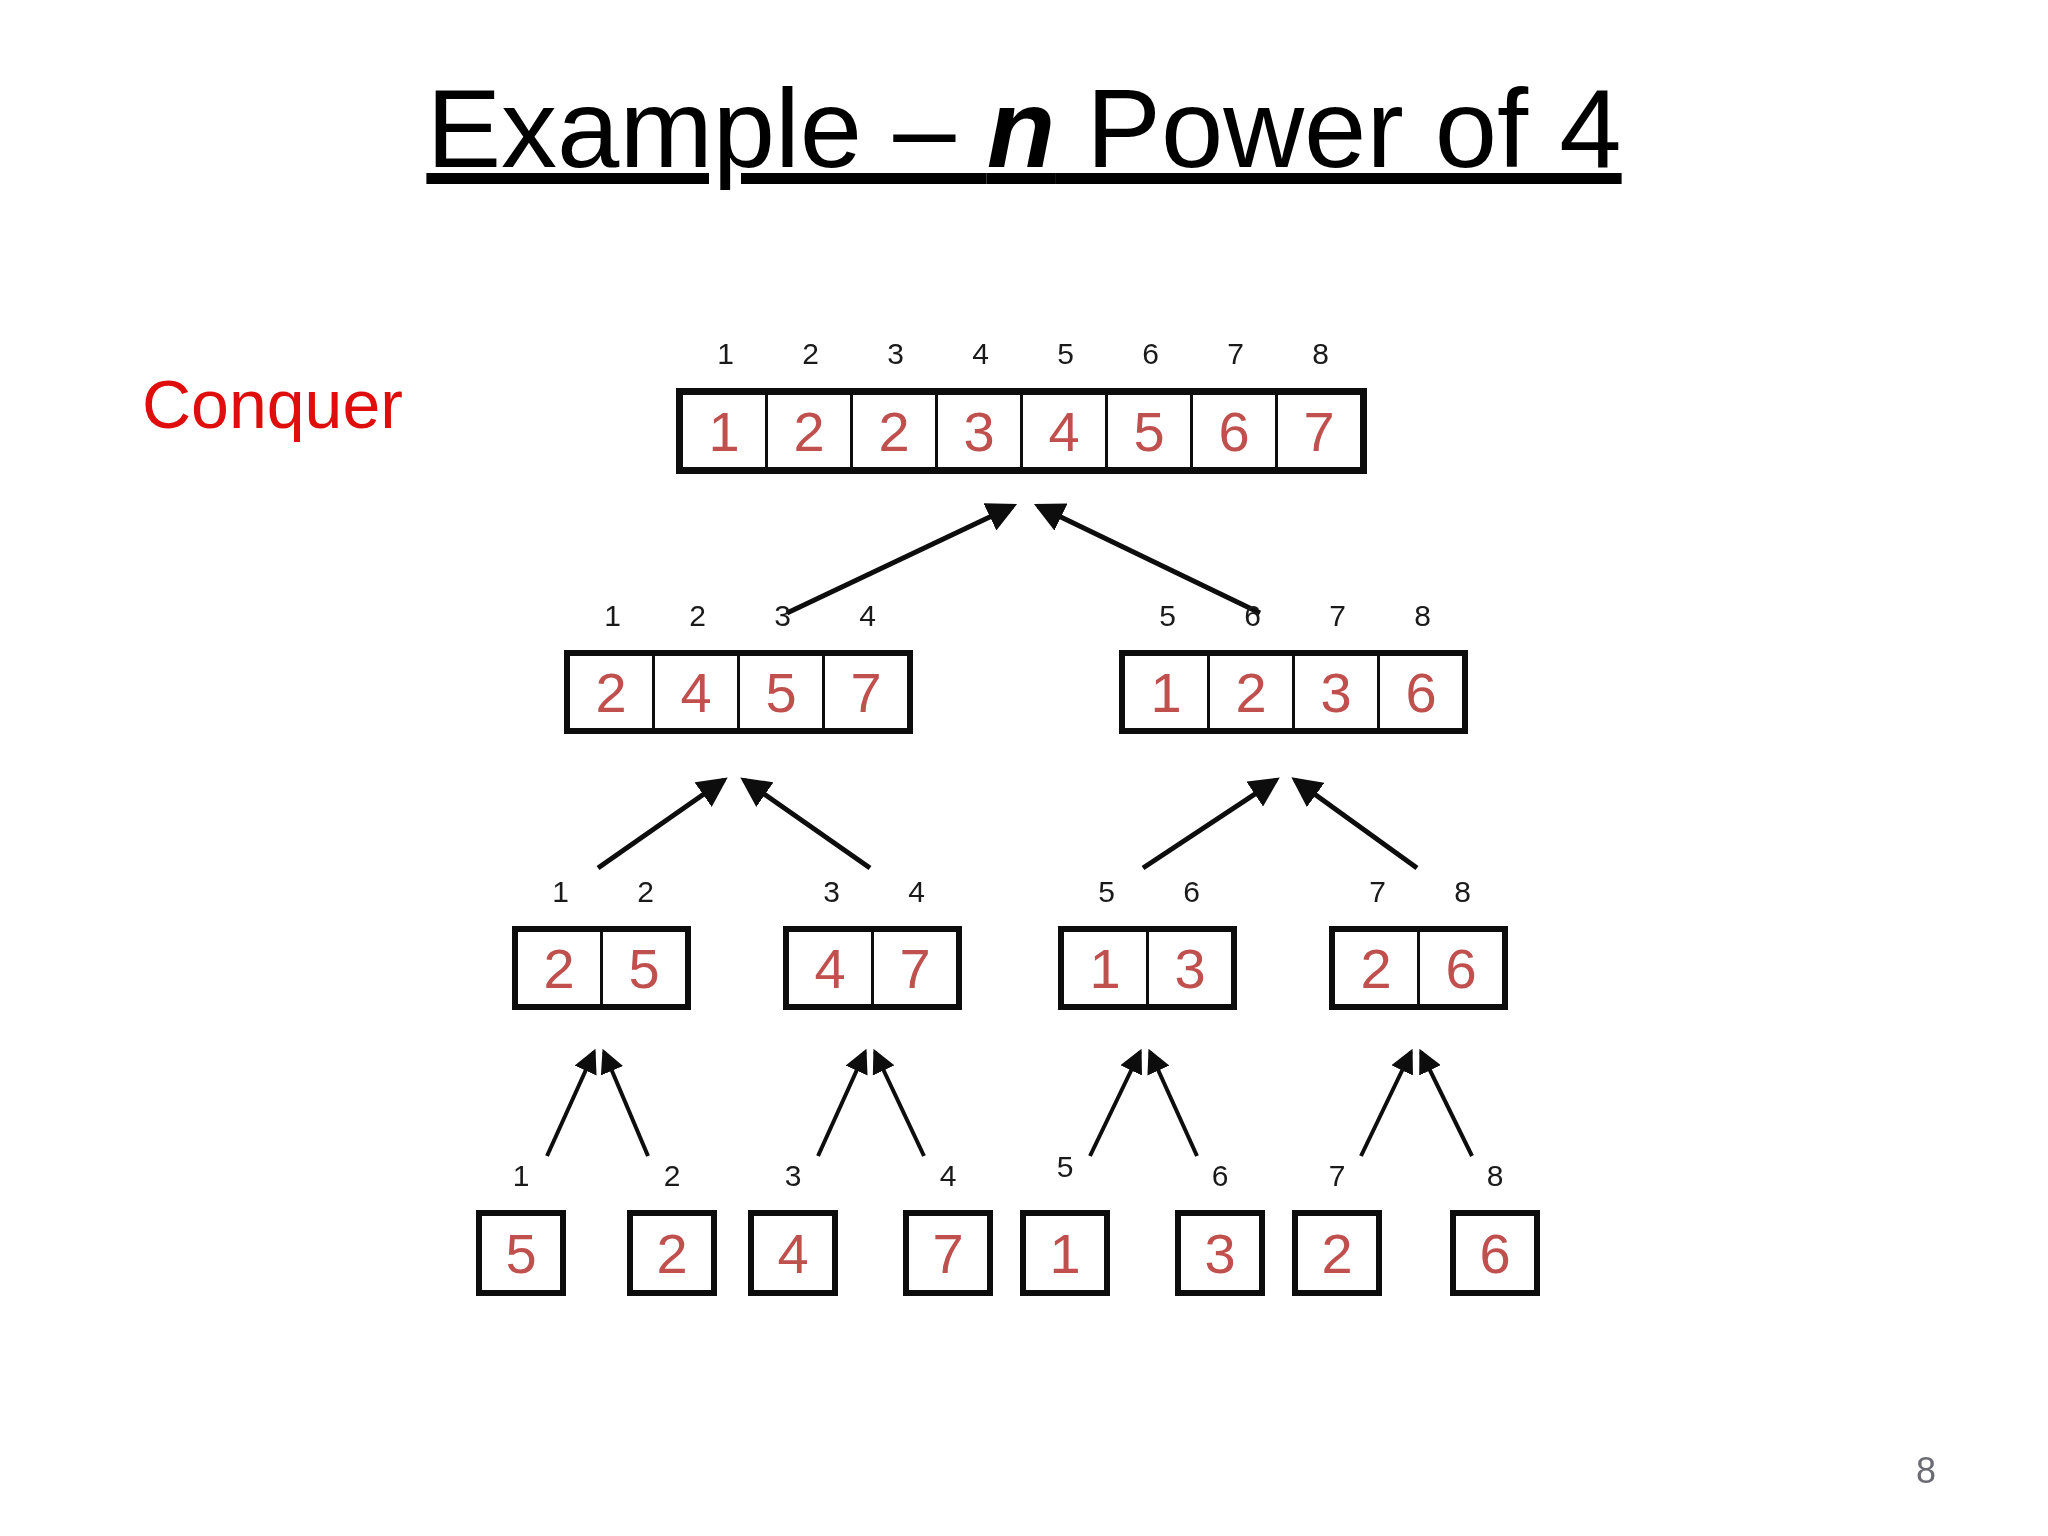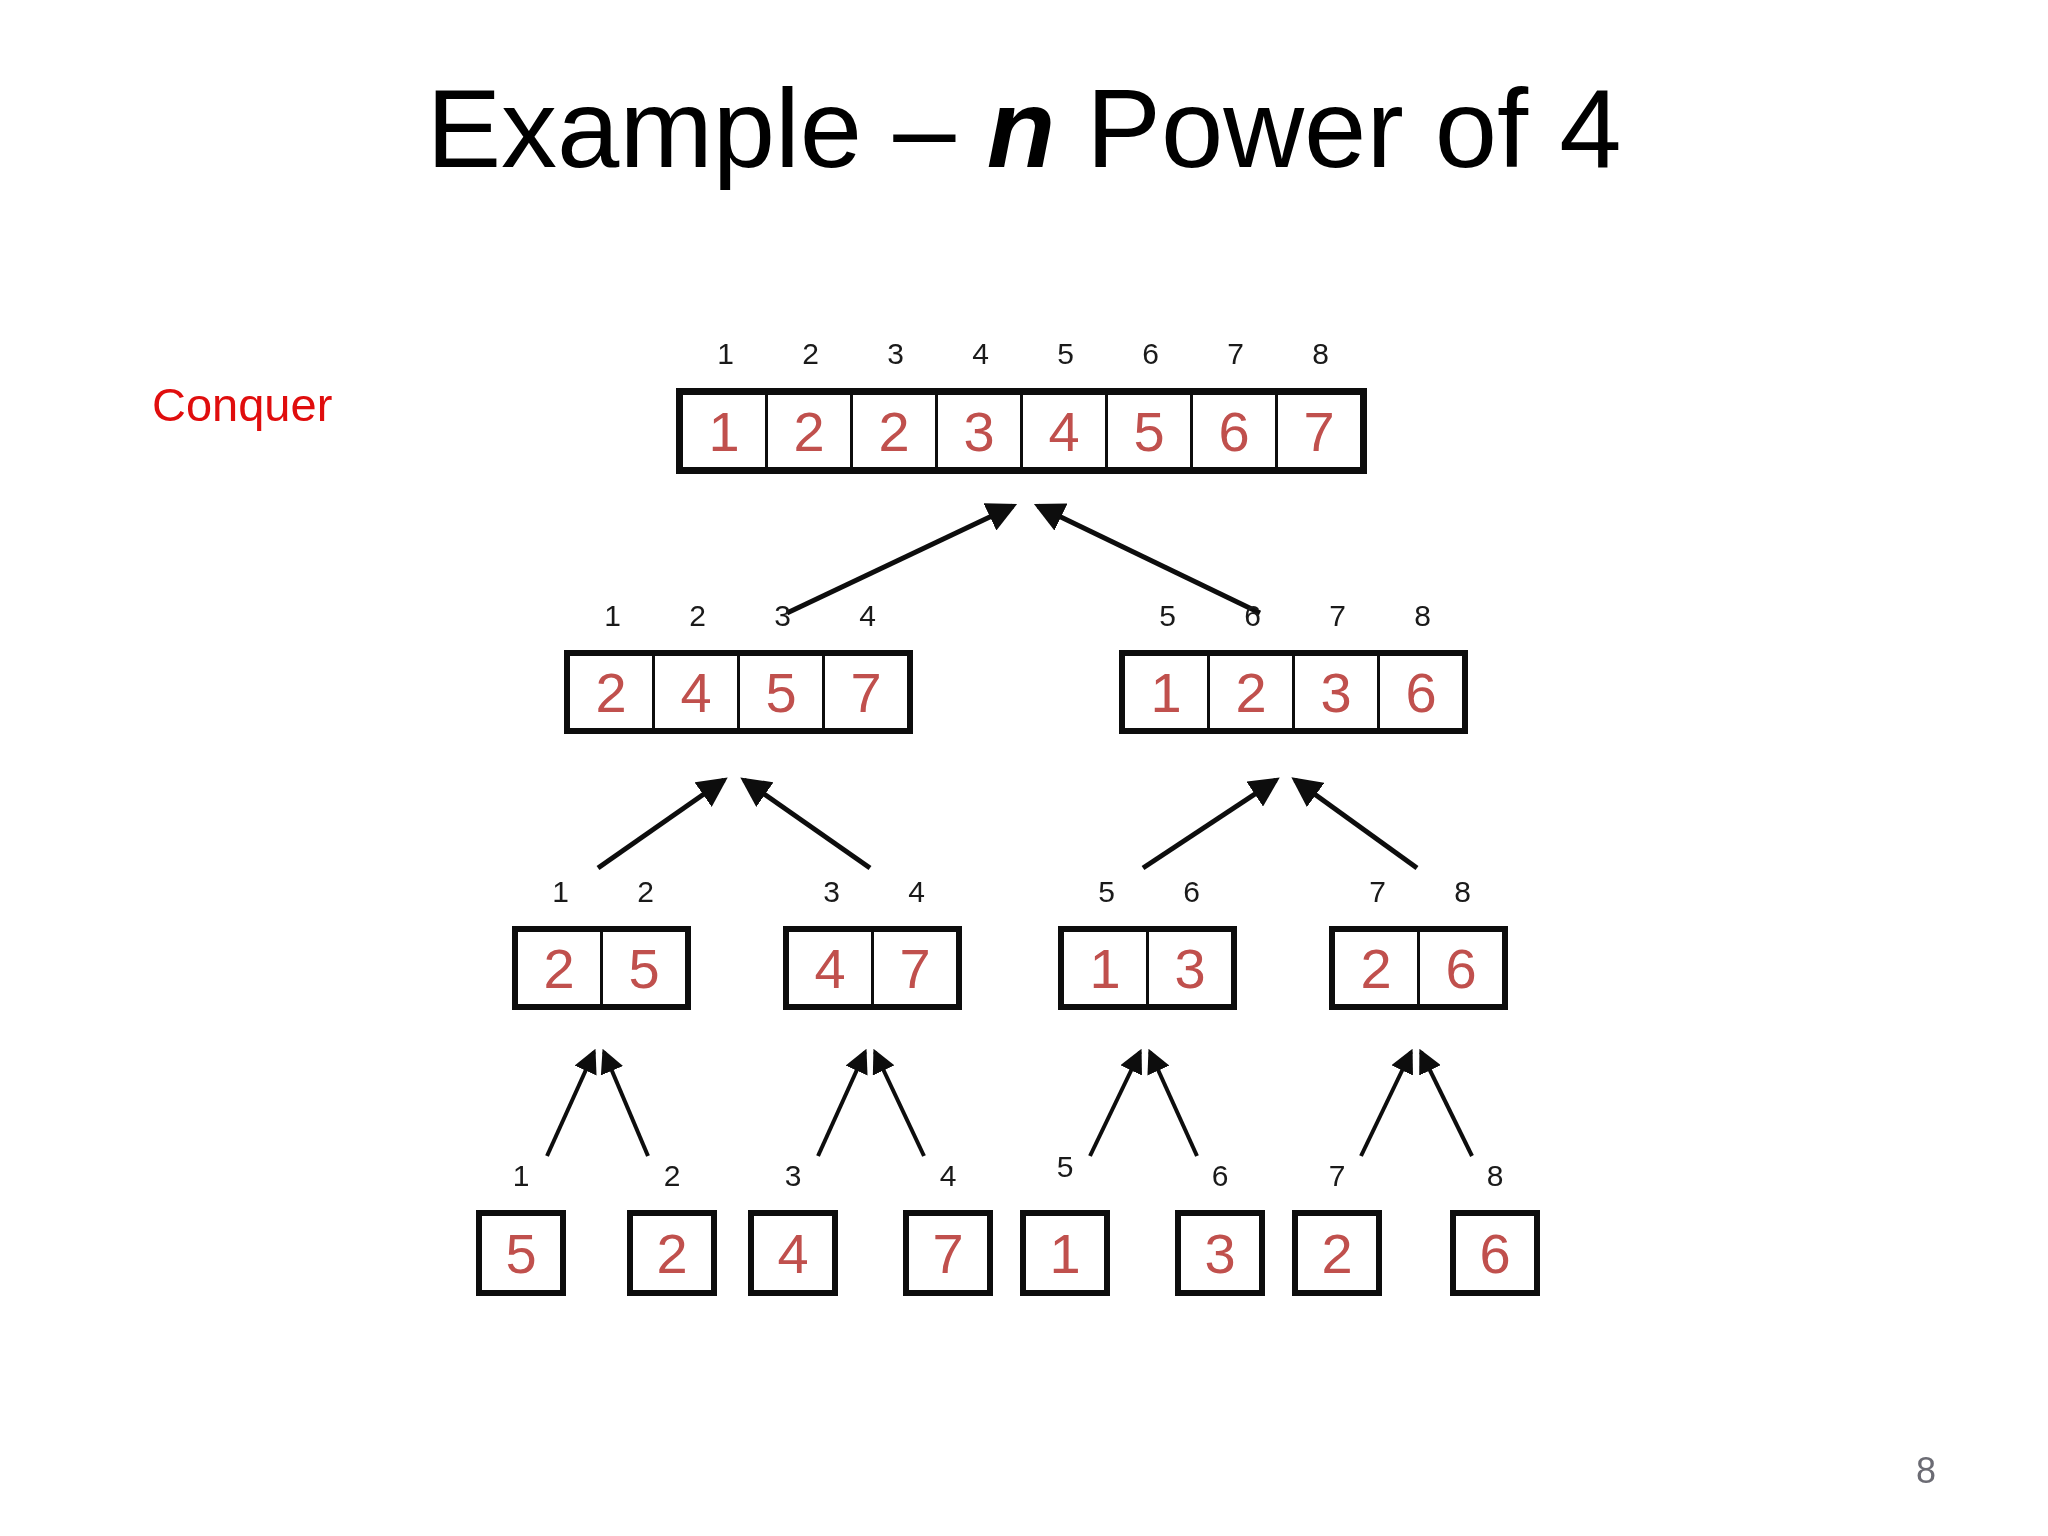--- a/index.html
+++ b/index.html
@@ -5,27 +5,27 @@
   html,body{margin:0;padding:0;background:#ffffff;}
   body{width:2048px;height:1536px;font-family:"Liberation Sans",sans-serif;}
   .slide{position:relative;width:2048px;height:1536px;background:#ffffff;overflow:hidden;}
 
   
   .title{
     position:absolute;top:64px;left:0;width:2048px;
     text-align:center;font-size:112px;color:#000;letter-spacing:0px;
     white-space:pre;
   }
-  .title span{white-space:pre;}
+  .title span{white-space:pre;text-decoration:underline;}
   .title .emph{font-style:italic;font-weight:600;}
 
   
   .side-label{
-    position:absolute;left:152px;top:358px;
-    font-size:47px;line-height:93px;color:var(--label-red,#e00d0d);
+    position:absolute;left:142px;top:358px;
+    font-size:68px;line-height:93px;color:var(--label-red,#e00d0d);
   }
 
   
   .arrows{position:absolute;left:0;top:0;}
   .arrows line{stroke:var(--line-black,#000);}
   .arrows .w5{stroke-width:5;}
   .arrows .w4{stroke-width:4;}
 
   
   .array{position:absolute;}

